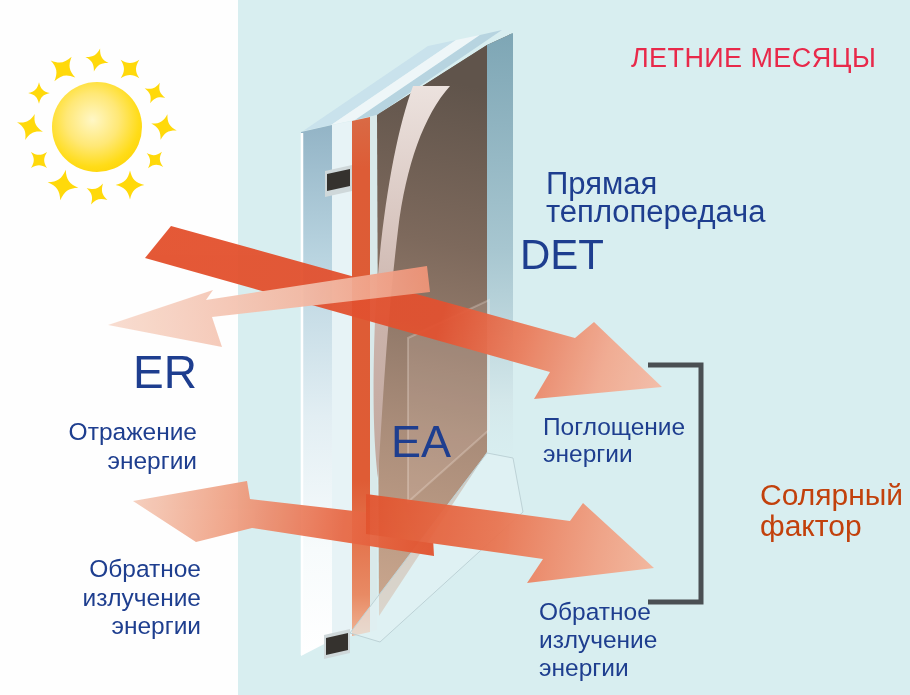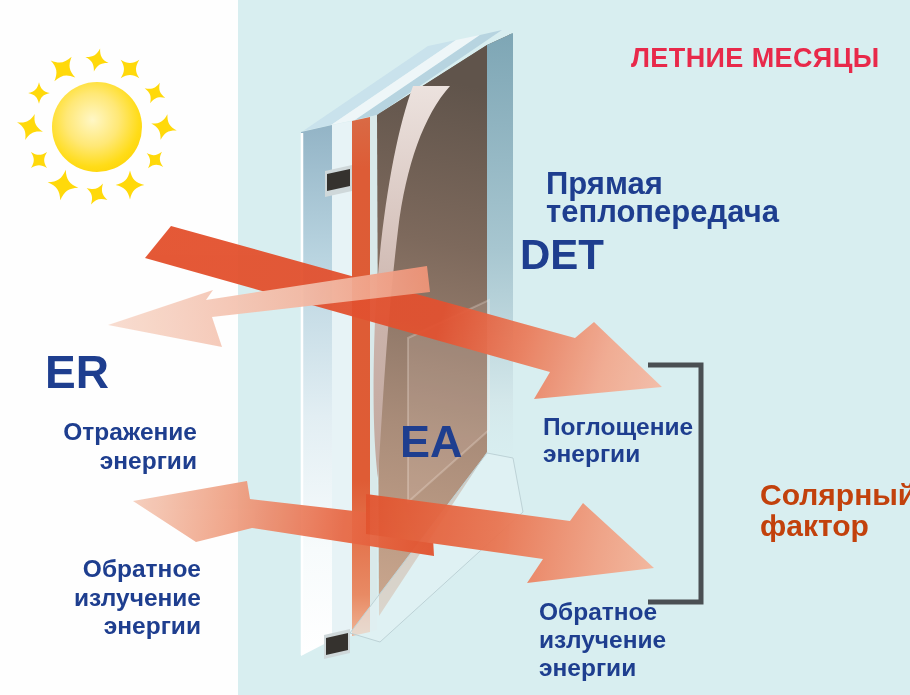--- a/index.html
+++ b/index.html
@@ -4,29 +4,29 @@
 <style>
   html,body{margin:0;padding:0;}
   body{
     width:910px;height:695px;position:relative;overflow:hidden;
     background:#fefefe;
     font-family:"Liberation Sans",sans-serif;
   }
   #stage{position:absolute;inset:0;width:910px;height:695px;}
   #art{position:absolute;left:0;top:0;}
   .lbl{
-    position:absolute;font-weight:bold;color:#1e3e8f;
+    position:absolute;font-weight:normal;color:#1e3e8f;
     white-space:pre-line;line-height:1.15;
   }
   .title{left:631px;top:43px;font-size:27px;color:#e8294a;letter-spacing:.4px;white-space:nowrap;}
   .det-cap{left:546px;top:170px;font-size:31px;line-height:28px;}
   .det-code{left:520px;top:231px;font-size:42px;}
-  .er-code{left:45px;top:346px;width:152px;text-align:left;font-size:46px;}
+  .er-code{left:45px;top:346px;width:152px;text-align:right;font-size:46px;}
   .er-cap{left:45px;top:418px;width:152px;text-align:right;font-size:24.5px;line-height:28.5px;}
-  .ea-code{left:391px;top:416px;font-size:45px;margin-left:9px;}
+  .ea-code{left:391px;top:416px;font-size:45px;}
   .abs-cap{left:543px;top:413px;font-size:24.5px;line-height:27px;}
   .sf-code{left:760px;top:417px;font-size:44px;}
   .sf-cap{left:760px;top:480px;font-size:30px;line-height:30.5px;color:#c2410c;}
   .back-left{left:45px;top:555px;width:156px;text-align:right;font-size:24.5px;line-height:28.5px;}
   .back-bottom{left:539px;top:598px;font-size:24.5px;line-height:28px;}
 </style>
 </head>
 <body>
 
 <div id="stage">

